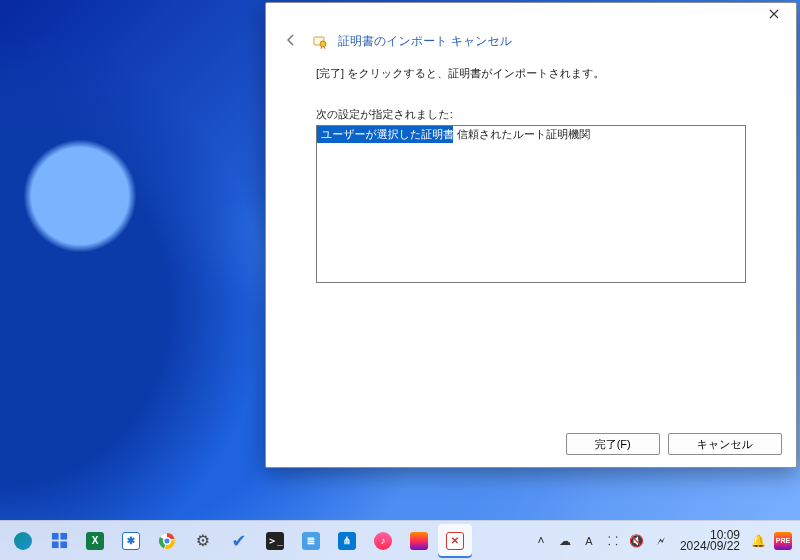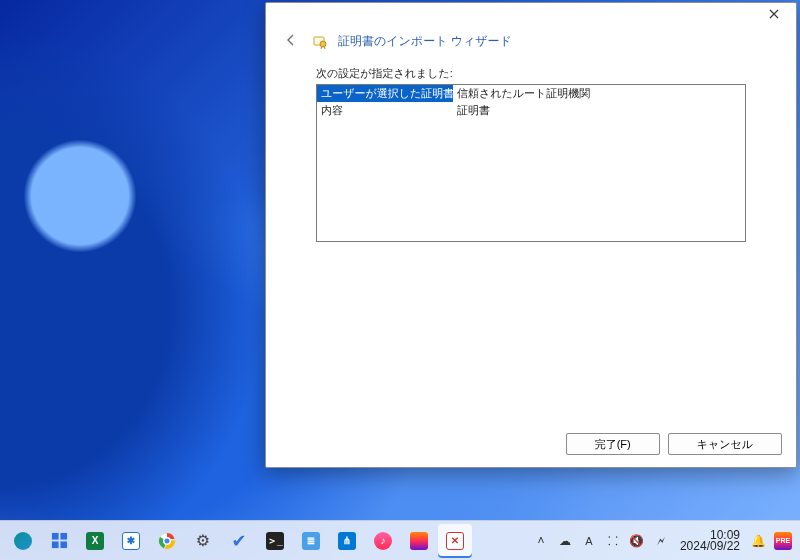--- a/index.html
+++ b/index.html
@@ -94,33 +94,30 @@
             <path d="M9 2 L4 7 L9 12" stroke="#6f6f6f" stroke-width="1.4" fill="none"></path>
           </svg>
       </span>
       <span class="cert-icon">
         <svg width="16" height="16" viewBox="0 0 16 16">
             <rect x="2" y="3" width="10" height="8" rx="1" fill="#fffbe0" stroke="#c9a33a"></rect>
             <circle cx="11" cy="10" r="3" fill="#f0c43a" stroke="#c9852a"></circle>
             <path d="M10 12 L9 15 M12 12 L13 15" stroke="#c9852a" stroke-width="1"></path>
           </svg>
       </span>
-      <span>証明書のインポート ウィザード</span>
+      <span>証明書のインポート キャンセル</span>
     </div>
 
     <div class="content">
+      <div class="instr">[完了] をクリックすると、証明書がインポートされます。</div>
       <div class="settings-label">次の設定が指定されました:</div>
       <div class="settings-box">
         <div class="srow sel">
           <div class="c1">ユーザーが選択した証明書ストア</div>
           <div class="c2">信頼されたルート証明機関</div>
-        </div>
-        <div class="srow">
-          <div class="c1">内容</div>
-          <div class="c2">証明書</div>
         </div>
       </div>
     </div>
 
     <div class="dlg-buttons">
       <button class="btn">完了(F)</button>
       <button class="btn">キャンセル</button>
     </div>
   </div>
 

